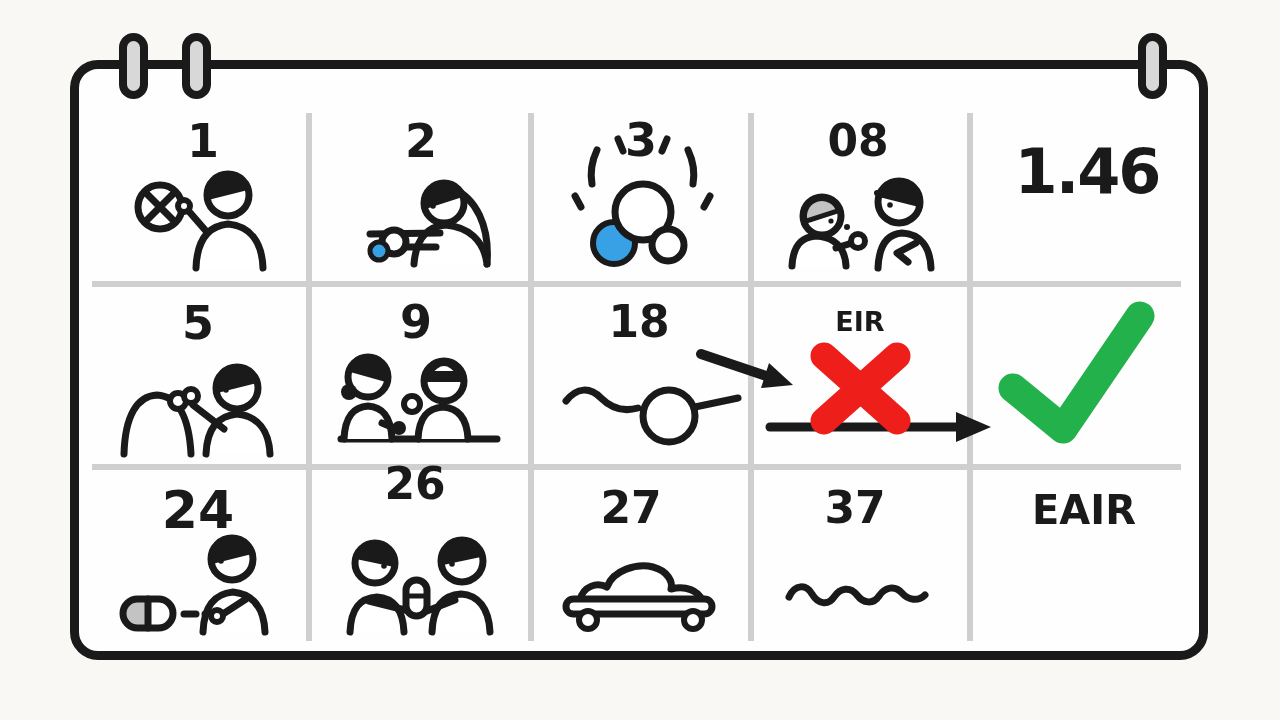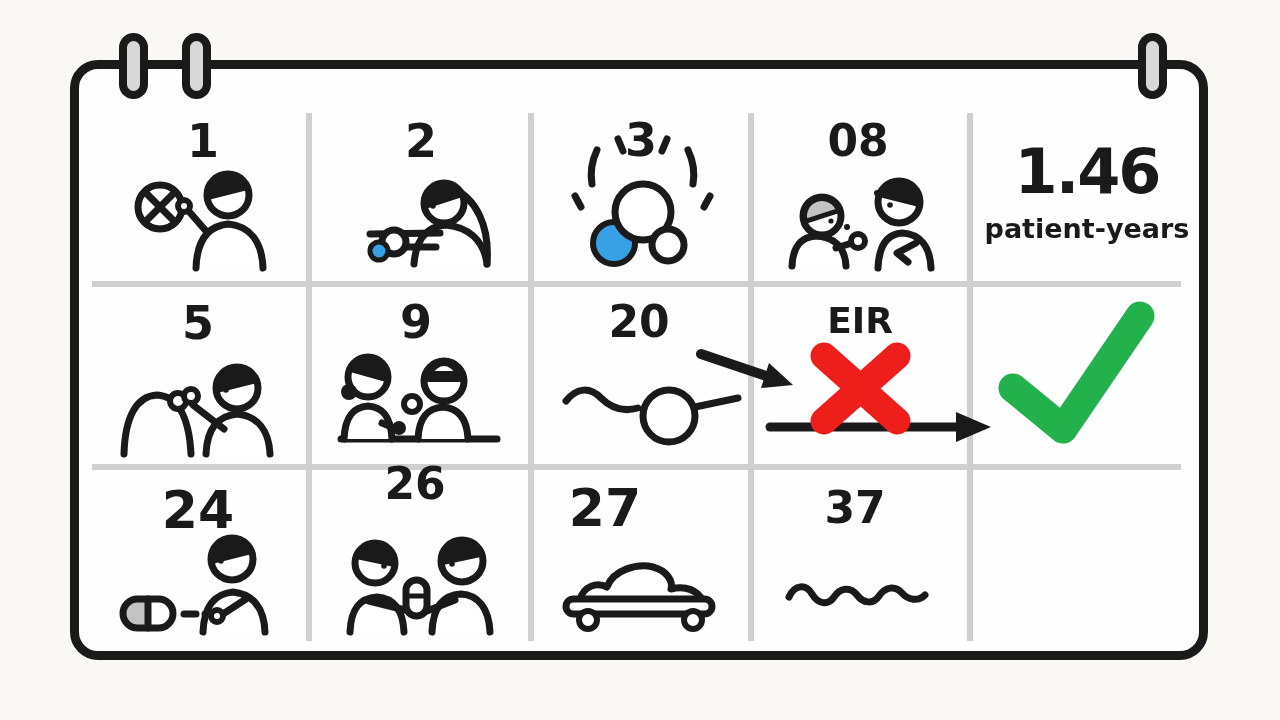--- a/index.html
+++ b/index.html
@@ -188,25 +188,25 @@
   <div class="ring ring1"></div>
   <div class="ring ring2"></div>
   <div class="ring ring3"></div>
 
   <div class="lbl" style="left:203px;top:141px;font-size:46px;">1</div>
   <div class="lbl" style="left:421px;top:141px;font-size:46px;">2</div>
   <div class="lbl" style="left:641px;top:140px;font-size:46px;">3</div>
   <div class="lbl" style="left:858px;top:141px;font-size:44px;">08</div>
 
   <div class="lbl metric-value" style="left:1087px;top:172px;font-size:62px;text-align:center;">1.46</div>
-  <div class="lbl" style="left:1087px;top:228px;font-size:27px;">patient-years</div>
 
   <div class="lbl" style="left:198px;top:323px;font-size:46px;">5</div>
   <div class="lbl" style="left:416px;top:322px;font-size:46px;">9</div>
-  <div class="lbl" style="left:639px;top:322px;font-size:44px;">20</div>
-  <div class="lbl" style="left:860px;top:321px;font-size:36px;">EIR</div>
+  <div class="lbl" style="left:639px;top:322px;font-size:44px;">18</div>
+  <div class="lbl" style="left:860px;top:321px;font-size:27px;">EIR</div>
 
   <div class="lbl" style="left:198px;top:510px;font-size:52px;">24</div>
   <div class="lbl" style="left:415px;top:484px;font-size:44px;">26</div>
-  <div class="lbl" style="left:605px;top:508px;font-size:52px;">27</div>
+  <div class="lbl" style="left:631px;top:508px;font-size:44px;">27</div>
   <div class="lbl" style="left:855px;top:508px;font-size:44px;">37</div>
+  <div class="lbl" style="left:1084px;top:510px;font-size:40px;">EAIR</div>
 
 </div>
 
 </body></html>

